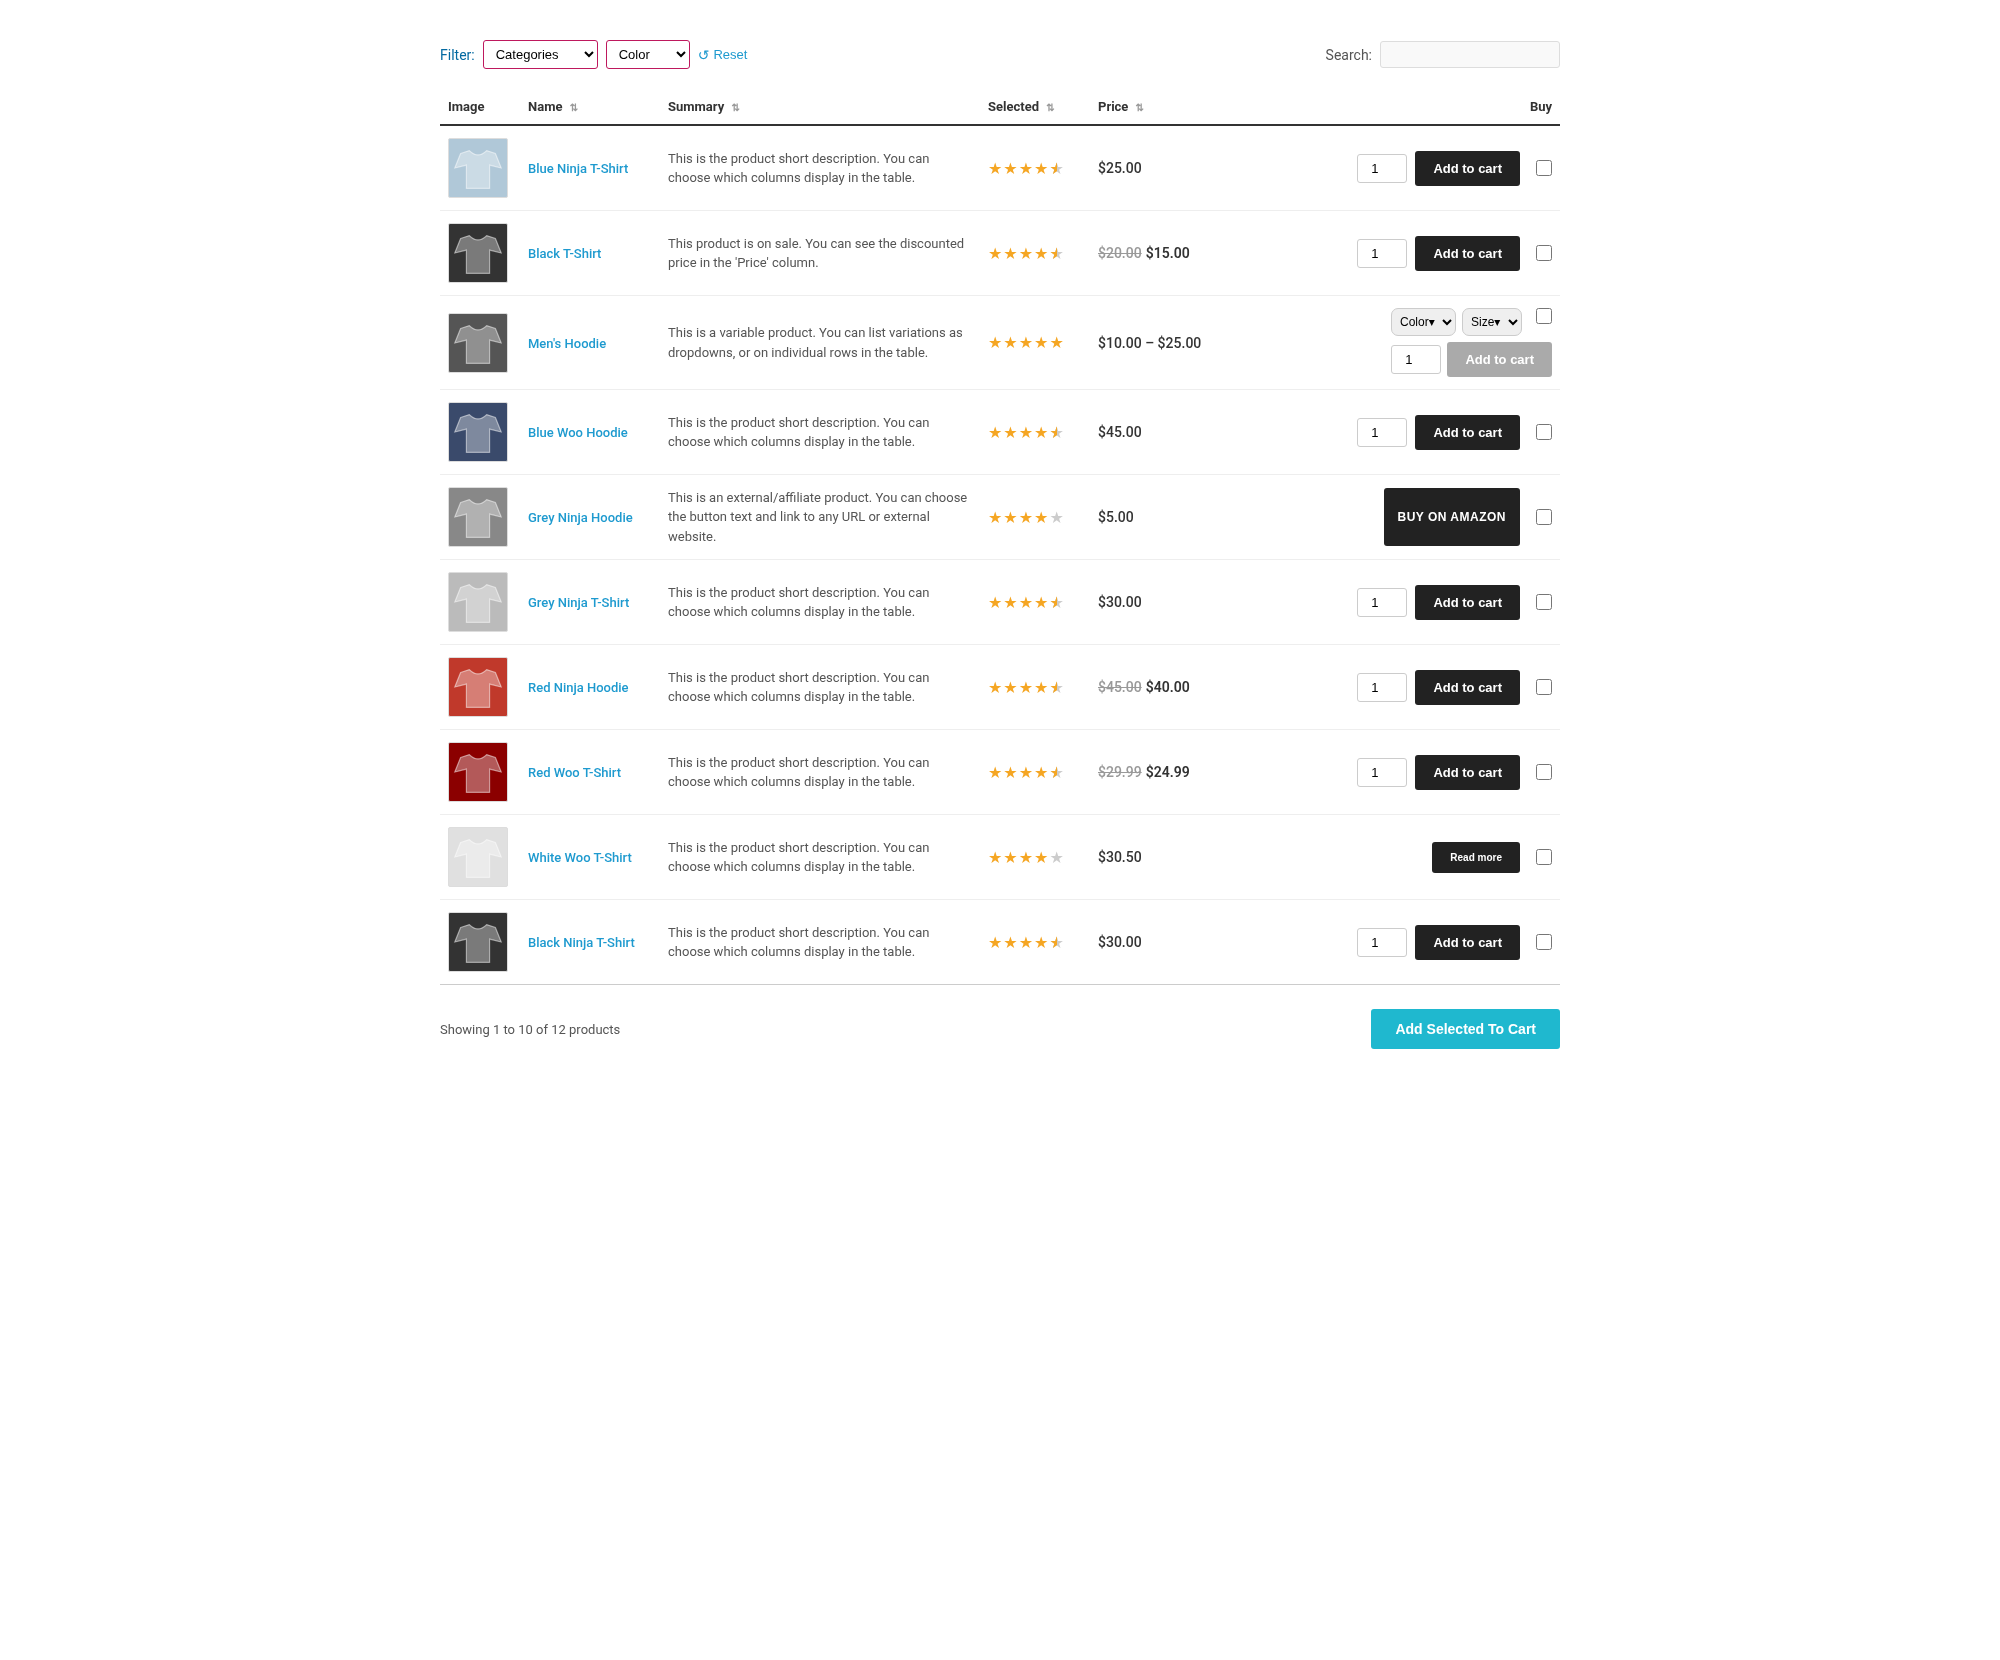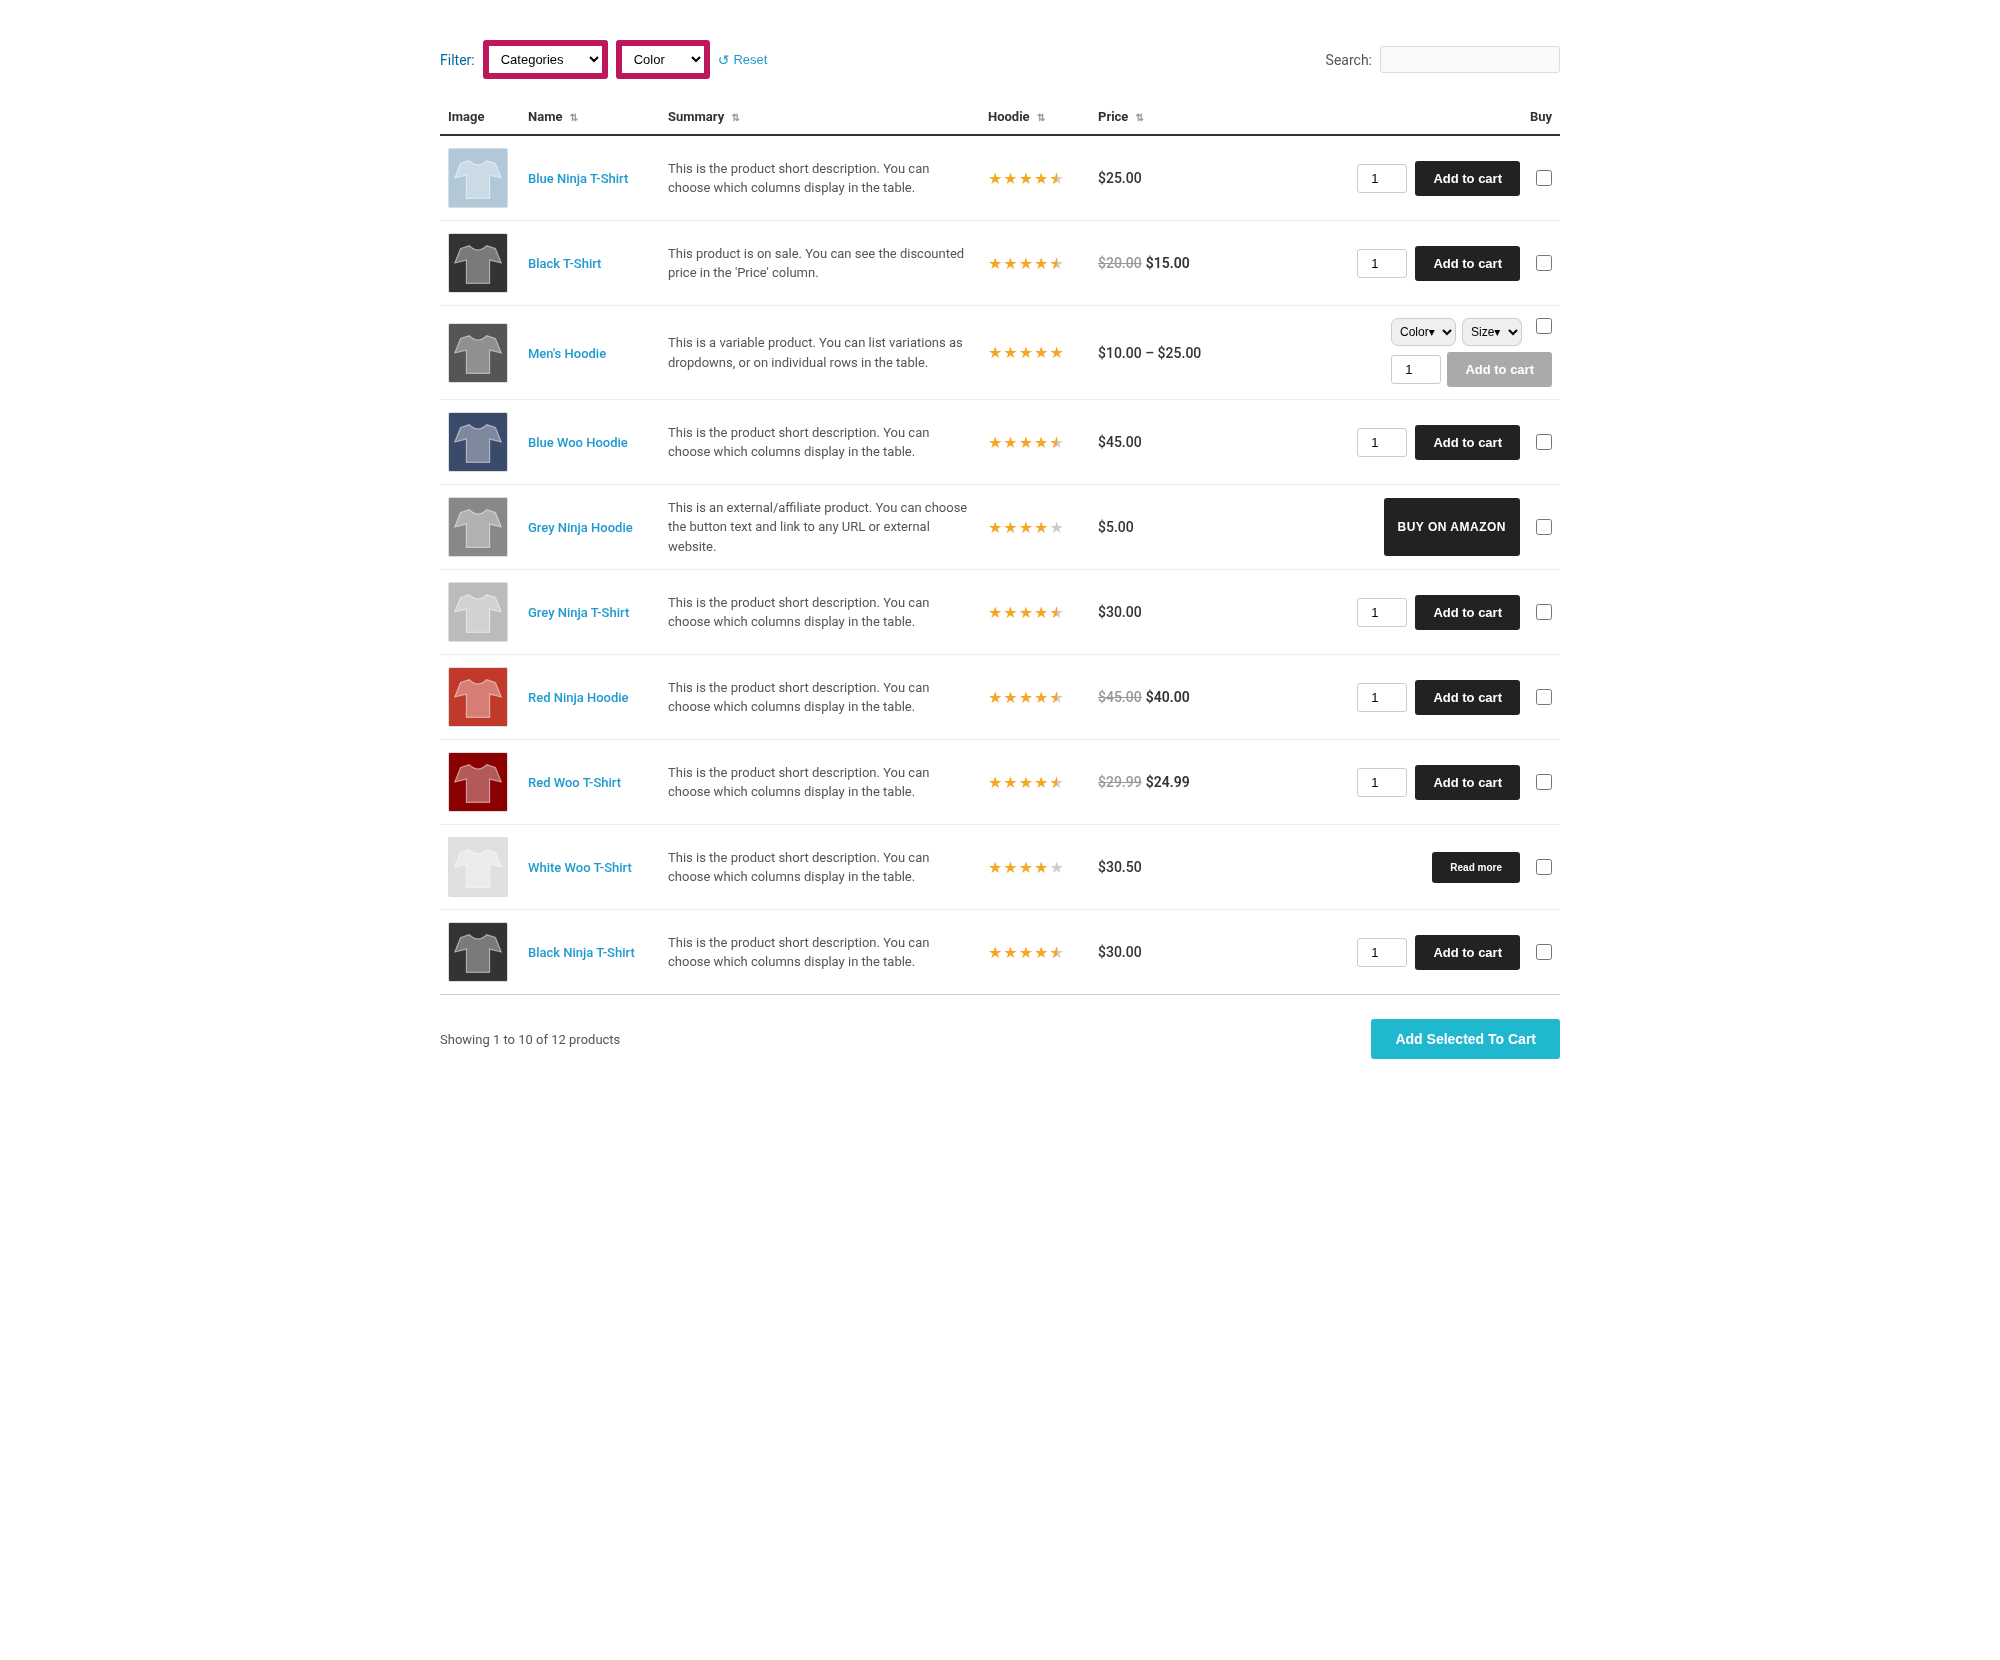--- a/index.html
+++ b/index.html
@@ -3,21 +3,21 @@
   <meta charset="utf-8">
   <style>
     * { box-sizing: border-box; margin: 0; padding: 0; }
     body { font-family: -apple-system, BlinkMacSystemFont, "Segoe UI", Roboto, sans-serif; font-size: 14px; color: #333; background: #fff; }
     .container { max-width: 1160px; margin: 0 auto; padding: 40px 20px; }
 
     
     .filter-bar { display: flex; align-items: center; justify-content: space-between; margin-bottom: 20px; }
     .filter-left { display: flex; align-items: center; gap: 8px; }
     .filter-label { font-size: 14px; color: #0369a1; }
-    .filter-select { padding: 5px 22px 5px 8px; border: 6px solid #be185d; border-radius: 3px; font-size: 13px; background: #fff; cursor: pointer; appearance: auto; }
+    .filter-select { padding: 5px 22px 5px 8px; border: 1px solid #be185d; border-radius: 3px; font-size: 13px; background: #fff; cursor: pointer; appearance: auto; }
     .reset-btn { color: #1e9acf; background: none; border: none; cursor: pointer; font-size: 13px; display: flex; align-items: center; gap: 4px; }
     .reset-icon { font-size: 14px; }
     .search-area { display: flex; align-items: center; gap: 8px; }
     .search-label { font-size: 14px; color: #555; }
     .search-input { padding: 5px 8px; border: 1px solid #ddd; border-radius: 3px; font-size: 13px; width: 180px; background: #f9f9f9; }
 
     
     .products-table { width: 100%; border-collapse: collapse; }
     .products-table thead tr { border-bottom: 2px solid #333; }
     .products-table th { padding: 10px 8px; text-align: left; font-size: 13px; font-weight: 700; color: #333; white-space: nowrap; }
@@ -112,21 +112,21 @@
         </th>
         <th class="col-name sortable">
           <span>Name</span>
           <span class="sort-arrows">⇅</span>
         </th>
         <th class="col-summary sortable">
           <span>Summary</span>
           <span class="sort-arrows">⇅</span>
         </th>
         <th class="col-reviews sortable">
-          <span>Hoodie</span>
+          <span>Selected</span>
           <span class="sort-arrows">⇅</span>
         </th>
         <th class="col-price sortable">
           <span>Price</span>
           <span class="sort-arrows">⇅</span>
         </th>
         <th class="col-buy">
           <span>Buy</span>
         </th>
       </tr>

